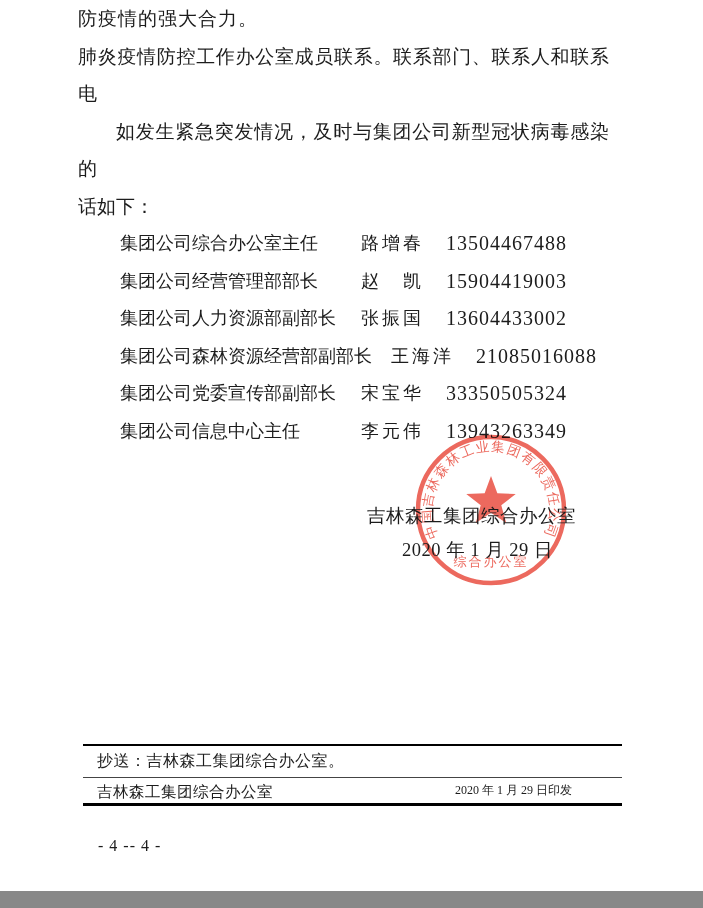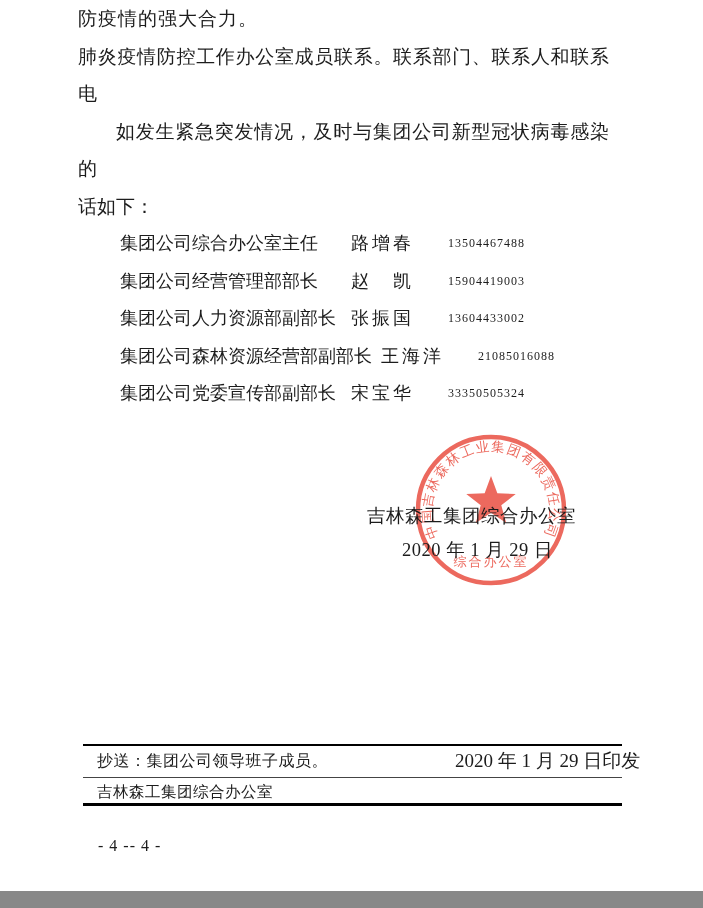--- a/index.html
+++ b/index.html
@@ -29,22 +29,22 @@
   .para-line.ls1 { letter-spacing: 1px; }
   
   .contact-row {
     display: flex;
     align-items: flex-start;
     padding-left: 42px;
     white-space: nowrap;
     font-size: 18px;
   }
   .c-dept { flex-shrink: 0; min-width: 222px; }
-  .c-name { flex-shrink: 0; min-width: 66px; margin-left: 9px; letter-spacing: 3px; }
-  .c-phone { margin-left: 31px; font-size: 12px; letter-spacing: 1px; }
+  .c-name { flex-shrink: 0; min-width: 66px; margin-left: 19px; letter-spacing: 3px; }
+  .c-phone { margin-left: 19px; font-size: 20px; letter-spacing: 1px; }
   
   .sig-org {
     position: absolute;
     left: 367px;
     top: 503px;
     font-size: 18.5px;
     letter-spacing: 0.5px;
     z-index: 3;
   }
   .sig-date {
@@ -81,22 +81,22 @@
   .issuer-line {
     position: absolute;
     left: 97px;
     top: 782px;
     font-size: 15.5px;
     letter-spacing: 0.5px;
   }
   .print-date {
     position: absolute;
     left: 455px;
-    top: 748px;
-    font-size: 19px;
+    top: 782px;
+    font-size: 12px;
   }
   .page-num {
     position: absolute;
     left: 98px;
     top: 830px;
     font-size: 16px;
     letter-spacing: 1px;
     margin-top: 7px;
   }
 </style>
@@ -134,37 +134,42 @@
       <span class="c-name">王海洋</span>
       <span class="c-phone">21085016088</span>
     </div>
 
     <div class="contact-row">
       <span class="c-dept">集团公司党委宣传部副部长</span>
       <span class="c-name">宋宝华</span>
       <span class="c-phone">33350505324</span>
     </div>
 
+    <div class="contact-row">
+      <span class="c-dept">集团公司信息中心主任</span>
+      <span class="c-name">李元伟</span>
+      <span class="c-phone">13943263349</span>
+    </div>
   </div>
   </div>
 
   <svg class="seal" viewBox="-80 -80 160 160" xmlns="http://www.w3.org/2000/svg">
     <circle cx="0" cy="0" r="73" fill="none" stroke-width="4.5" stroke="#e8483a"></circle>
     <path id="sealArc" d="M -52.6 26.8 A 59 59 0 1 1 52.6 26.8" fill="none"></path>
     <text font-size="13.5" letter-spacing="1.5" fill="#e8483a">
       <textPath href="#sealArc" startOffset="50%" text-anchor="middle">中国吉林森林工业集团有限责任公司</textPath>
     </text>
     <polygon points="0,-34 6.35,-16.74 24.73,-16.03 10.27,-4.66 15.28,13.03 0,2.8 -15.28,13.03 -10.27,-4.66 -24.73,-16.03 -6.35,-16.74" fill="#e8483a"></polygon>
     <text x="0" y="56" font-size="13" letter-spacing="2" text-anchor="middle" fill="#e8483a">综合办公室</text>
   </svg>
 
   <div class="sig-org">吉林森工集团综合办公室</div>
   <div class="sig-date">2020 年 1 月 29 日</div>
 
   <div class="rule rule-top"></div>
-  <div class="cc-line">抄送：集团公司领导班子成员。</div>
+  <div class="cc-line">抄送：吉林森工集团综合办公室。</div>
   <div class="rule rule-mid"></div>
   <div class="issuer-line">吉林森工集团综合办公室</div>
   <div class="print-date">2020 年 1 月 29 日印发</div>
   <div class="rule rule-bottom"></div>
   <div class="page-num">- 4 -- 4 -</div>
 
 </div>
 
 </body></html>

